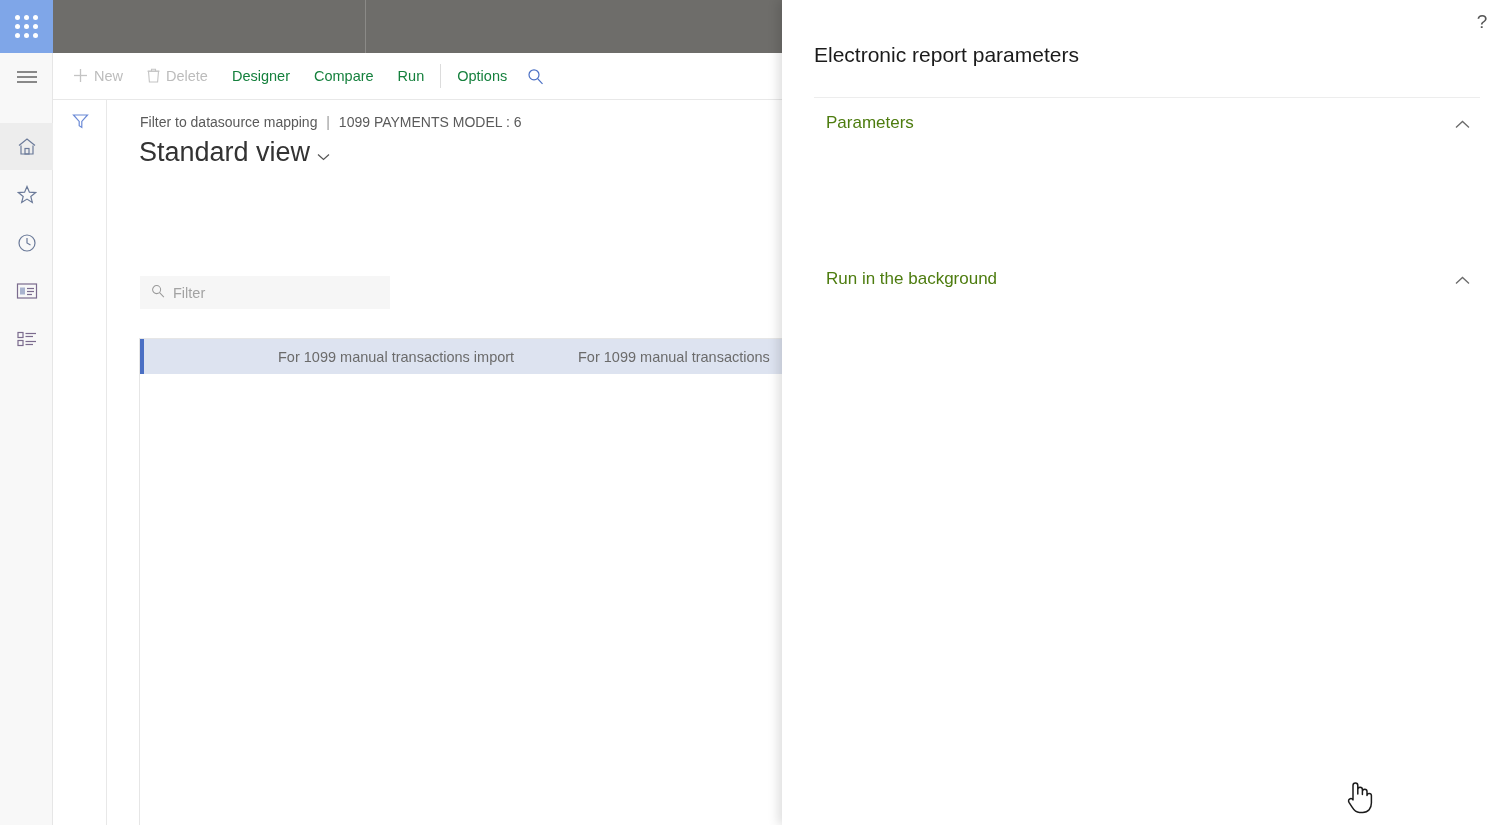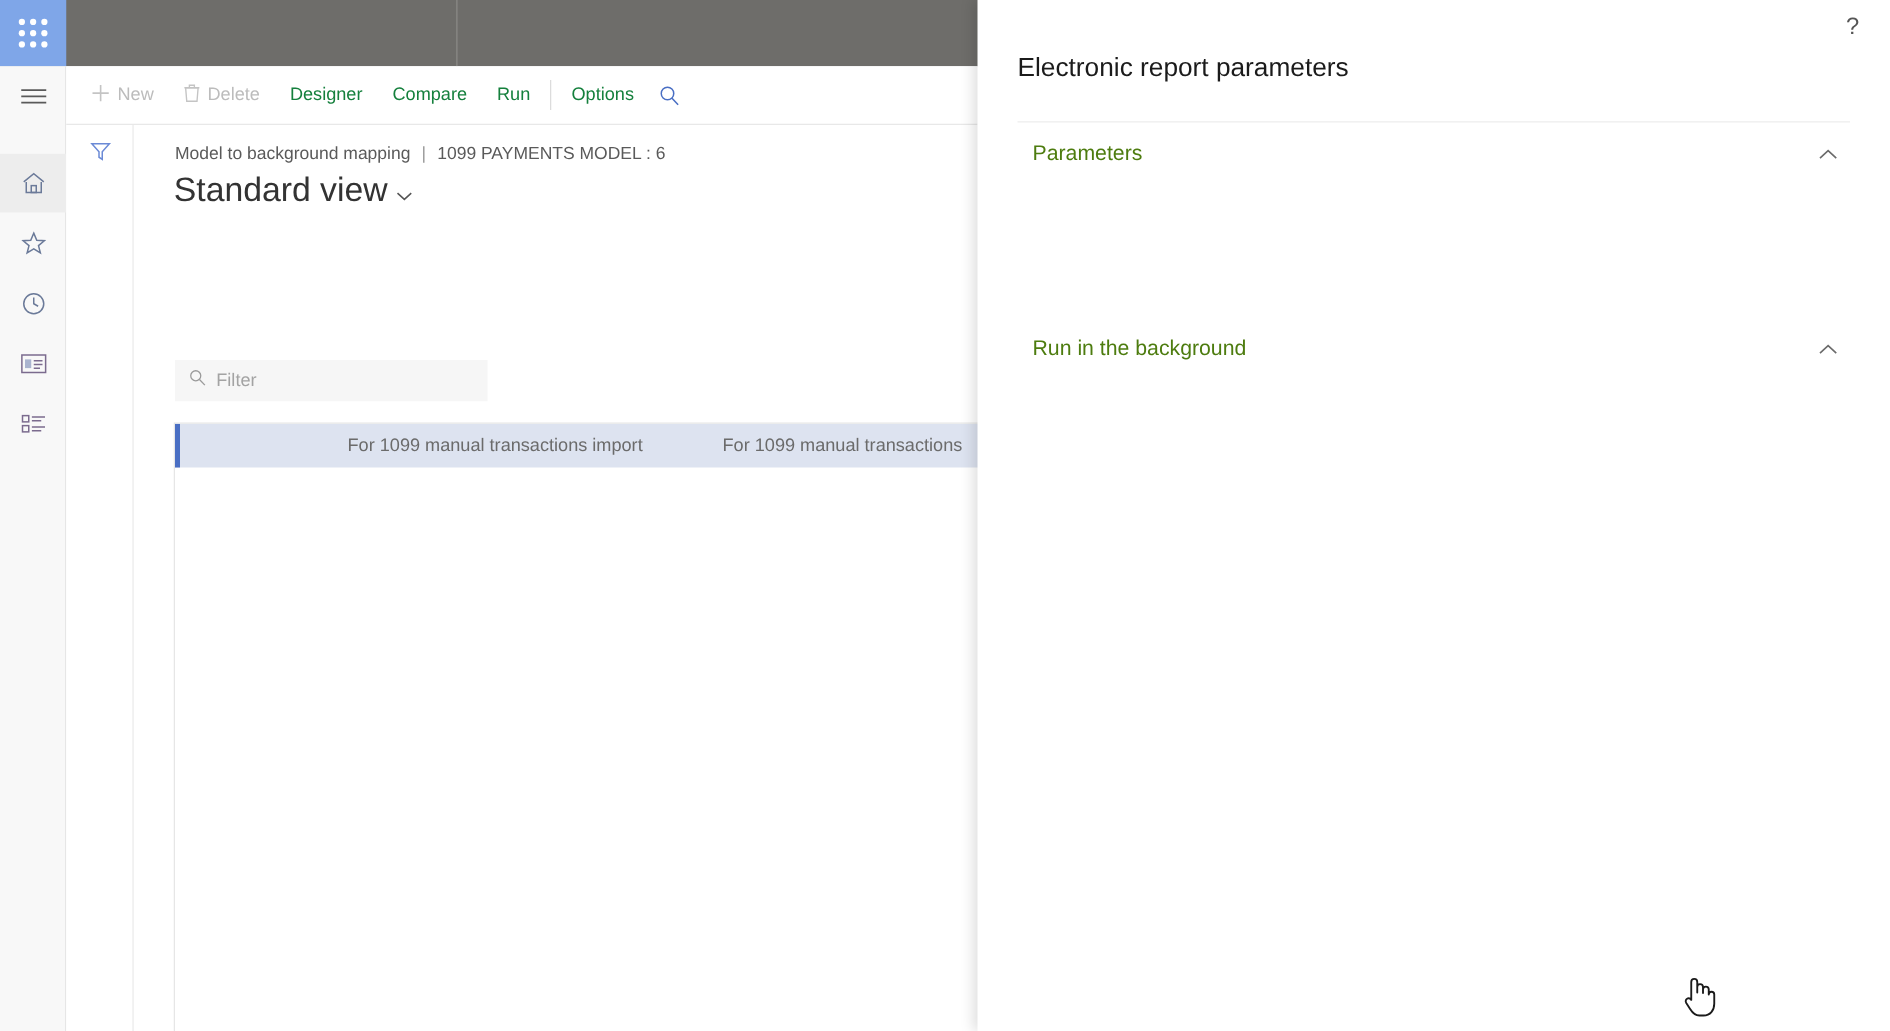--- a/index.html
+++ b/index.html
@@ -44,21 +44,21 @@
   .filter-rail { position: absolute; left: 53px; top: 100px; width: 54px; height: 725px; background: #fff; border-right: 1px solid #e8e8e8; }
   .funnel { position: absolute; left: 19px; top: 13px; cursor: pointer; }
 
   
   .content { position: absolute; left: 107px; top: 100px; width: 675px; height: 725px; background: #fff; }
   .breadcrumb { position: absolute; left: 33px; top: 14px; font-size: 14px; color: #5a5a5a; white-space: nowrap; }
   .breadcrumb .bc-sep { color: #9a9a9a; padding: 0 5px; }
   .page-title { position: absolute; left: 32px; top: 37px; font-size: 27px; color: #333; font-weight: normal; white-space: nowrap; display: flex; align-items: baseline; gap: 7px; cursor: pointer; }
   .chev-sm { font-size: 15px; color: #555; }
   .filterbox {
-    position: absolute; left: 33px; top: 188px; width: 250px; height: 33px;
+    position: absolute; left: 33px; top: 176px; width: 250px; height: 33px;
     background: #f6f6f6; display: flex; align-items: center; gap: 8px; padding: 0 11px;
     cursor: text;
   }
   .filterbox .ph { color: #a3a3a3; font-size: 14.5px; }
 
   .grid { position: absolute; left: 32px; top: 238px; width: 800px; height: 573px; border: 1px solid #e6e6e6; background: #fff; overflow: hidden; }
   .grid-head { display: flex; height: 31px; align-items: center; border-bottom: 1px solid #e6e6e6; }
   .gh { font-size: 13.5px; color: #3b3b3b; padding-left: 8px; position: relative; }
   .gh.c1 { width: 132px; }
   .gh.c2 { width: 300px; display: flex; align-items: center; justify-content: space-between; padding-right: 22px; }
@@ -202,21 +202,21 @@
     <div class="filter-rail">
       <div class="funnel">
         <svg width="17" height="17" viewBox="0 0 17 17" fill="none" stroke="#6b8ad6" stroke-width="1.2">
           <path d="M1.5 2 H15.5 L9.8 8.4 V14.5 L7.2 12.8 V8.4 Z"></path>
         </svg>
       </div>
     </div>
 
     <div class="content">
       <div class="breadcrumb">
-        <span>Model to background mapping</span>
+        <span>Filter to datasource mapping</span>
         <span class="bc-sep">|</span>
         <span>1099 PAYMENTS MODEL : 6</span>
       </div>
 
       <div class="page-title">
         <span>Standard view</span>
         <span class="chev-sm">
           <svg width="13" height="8" viewBox="0 0 13 8" fill="none" stroke="#555" stroke-width="1.2">
               <path d="M1 1.5 L6.5 6.5 L12 1.5"></path>
             </svg>

